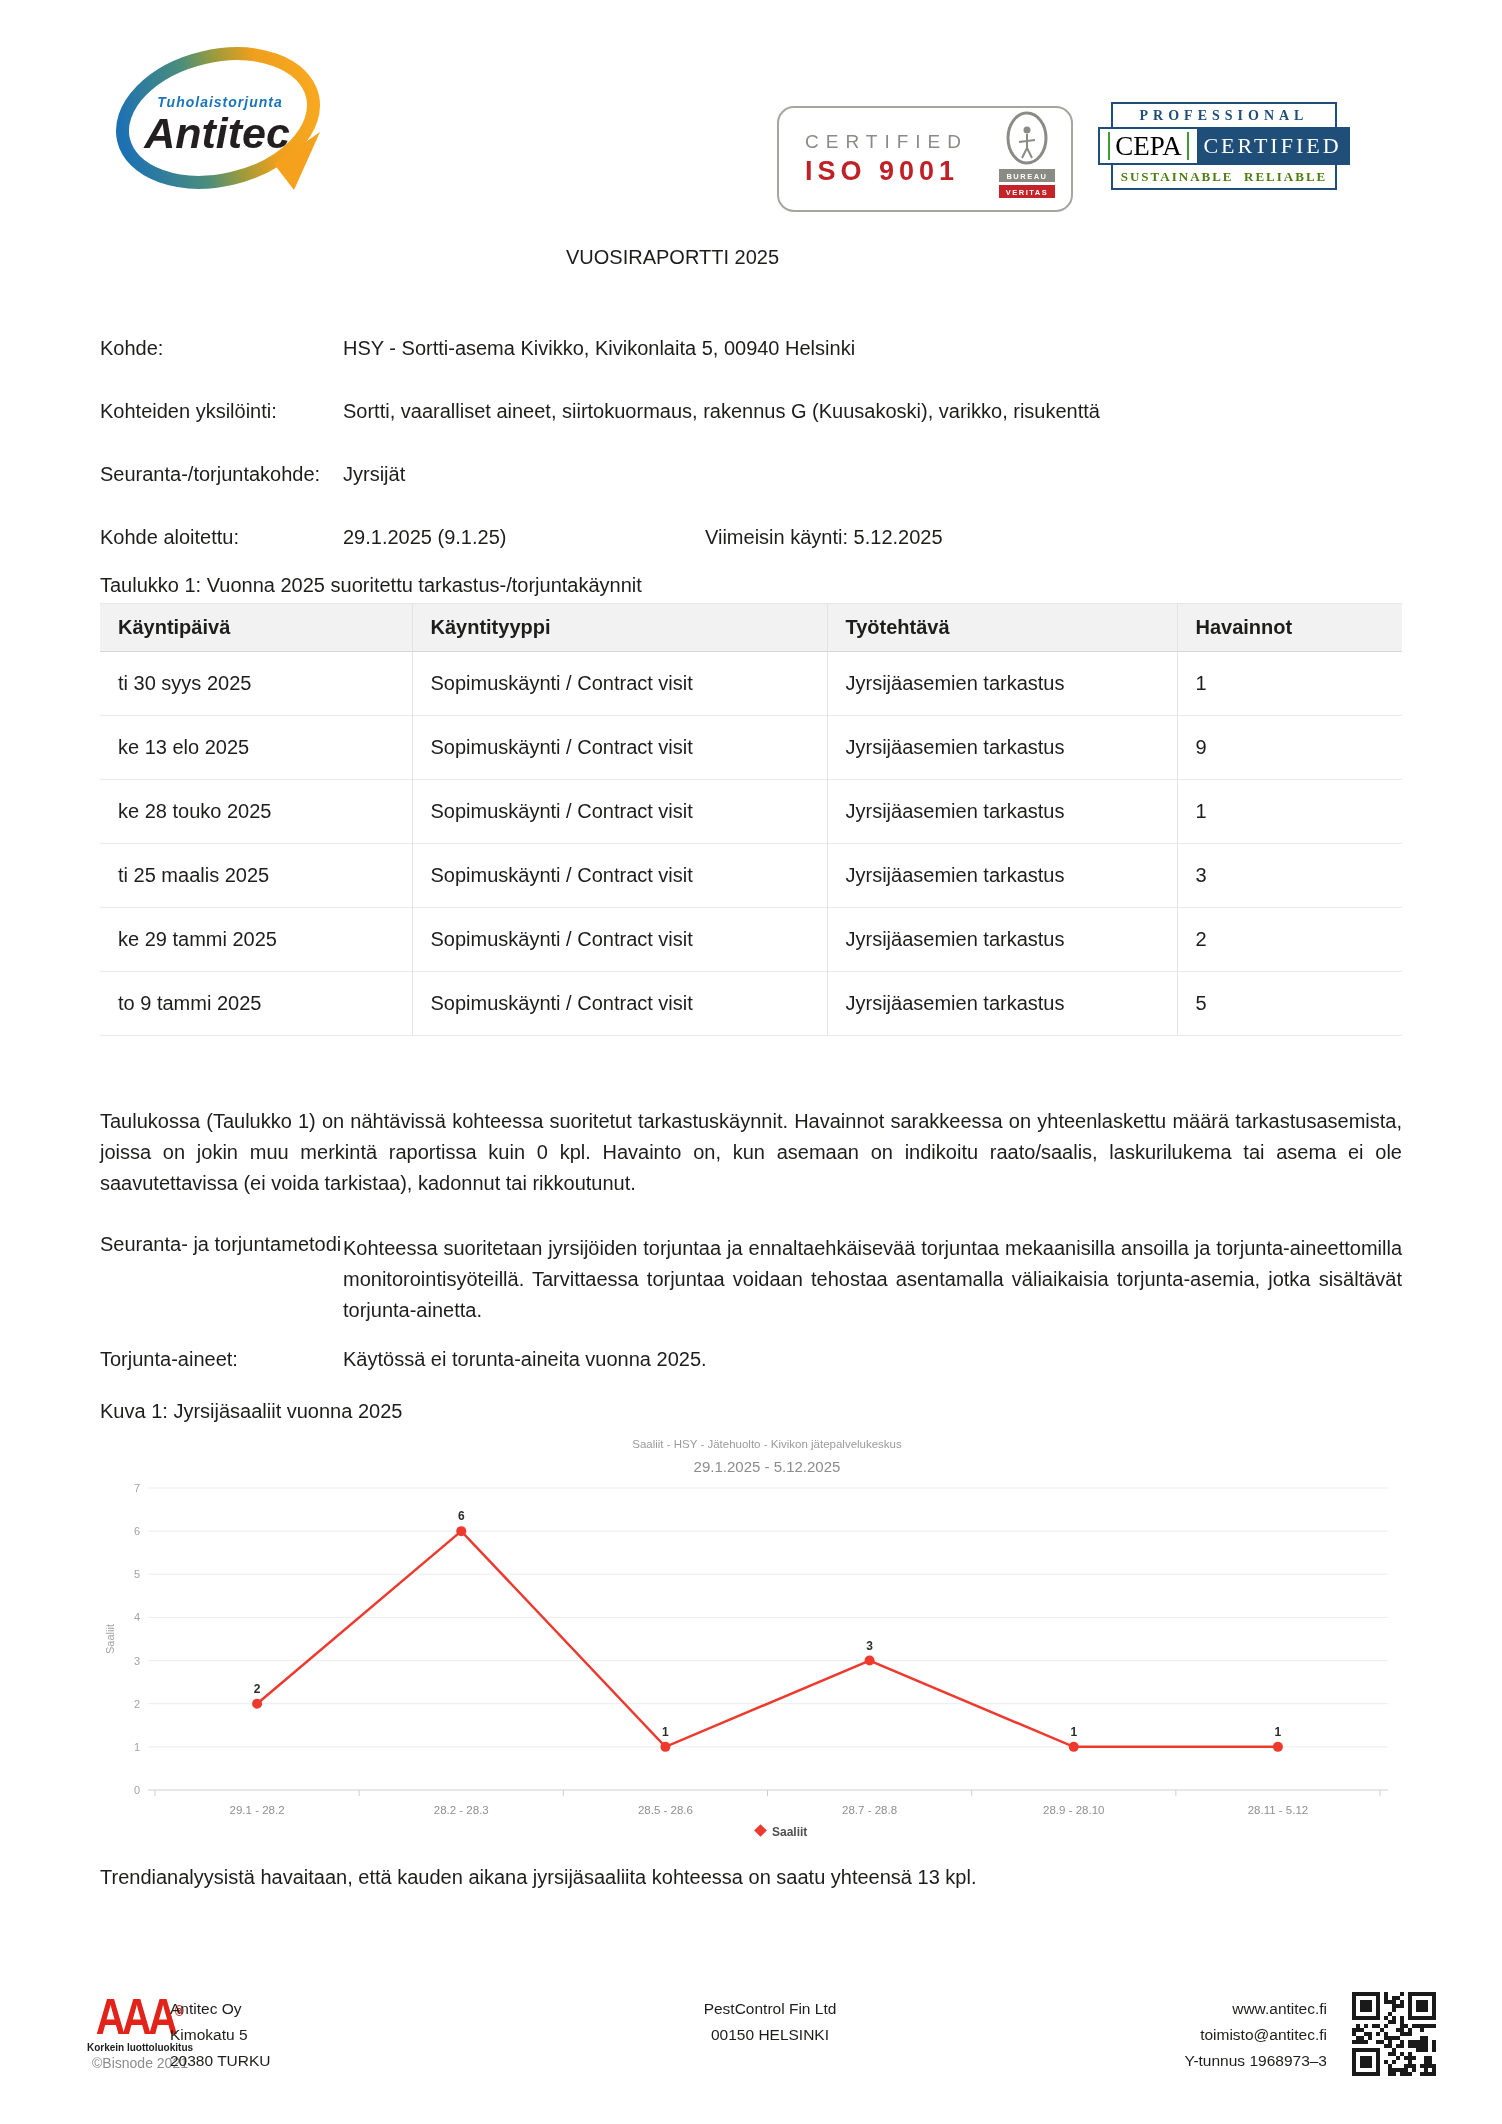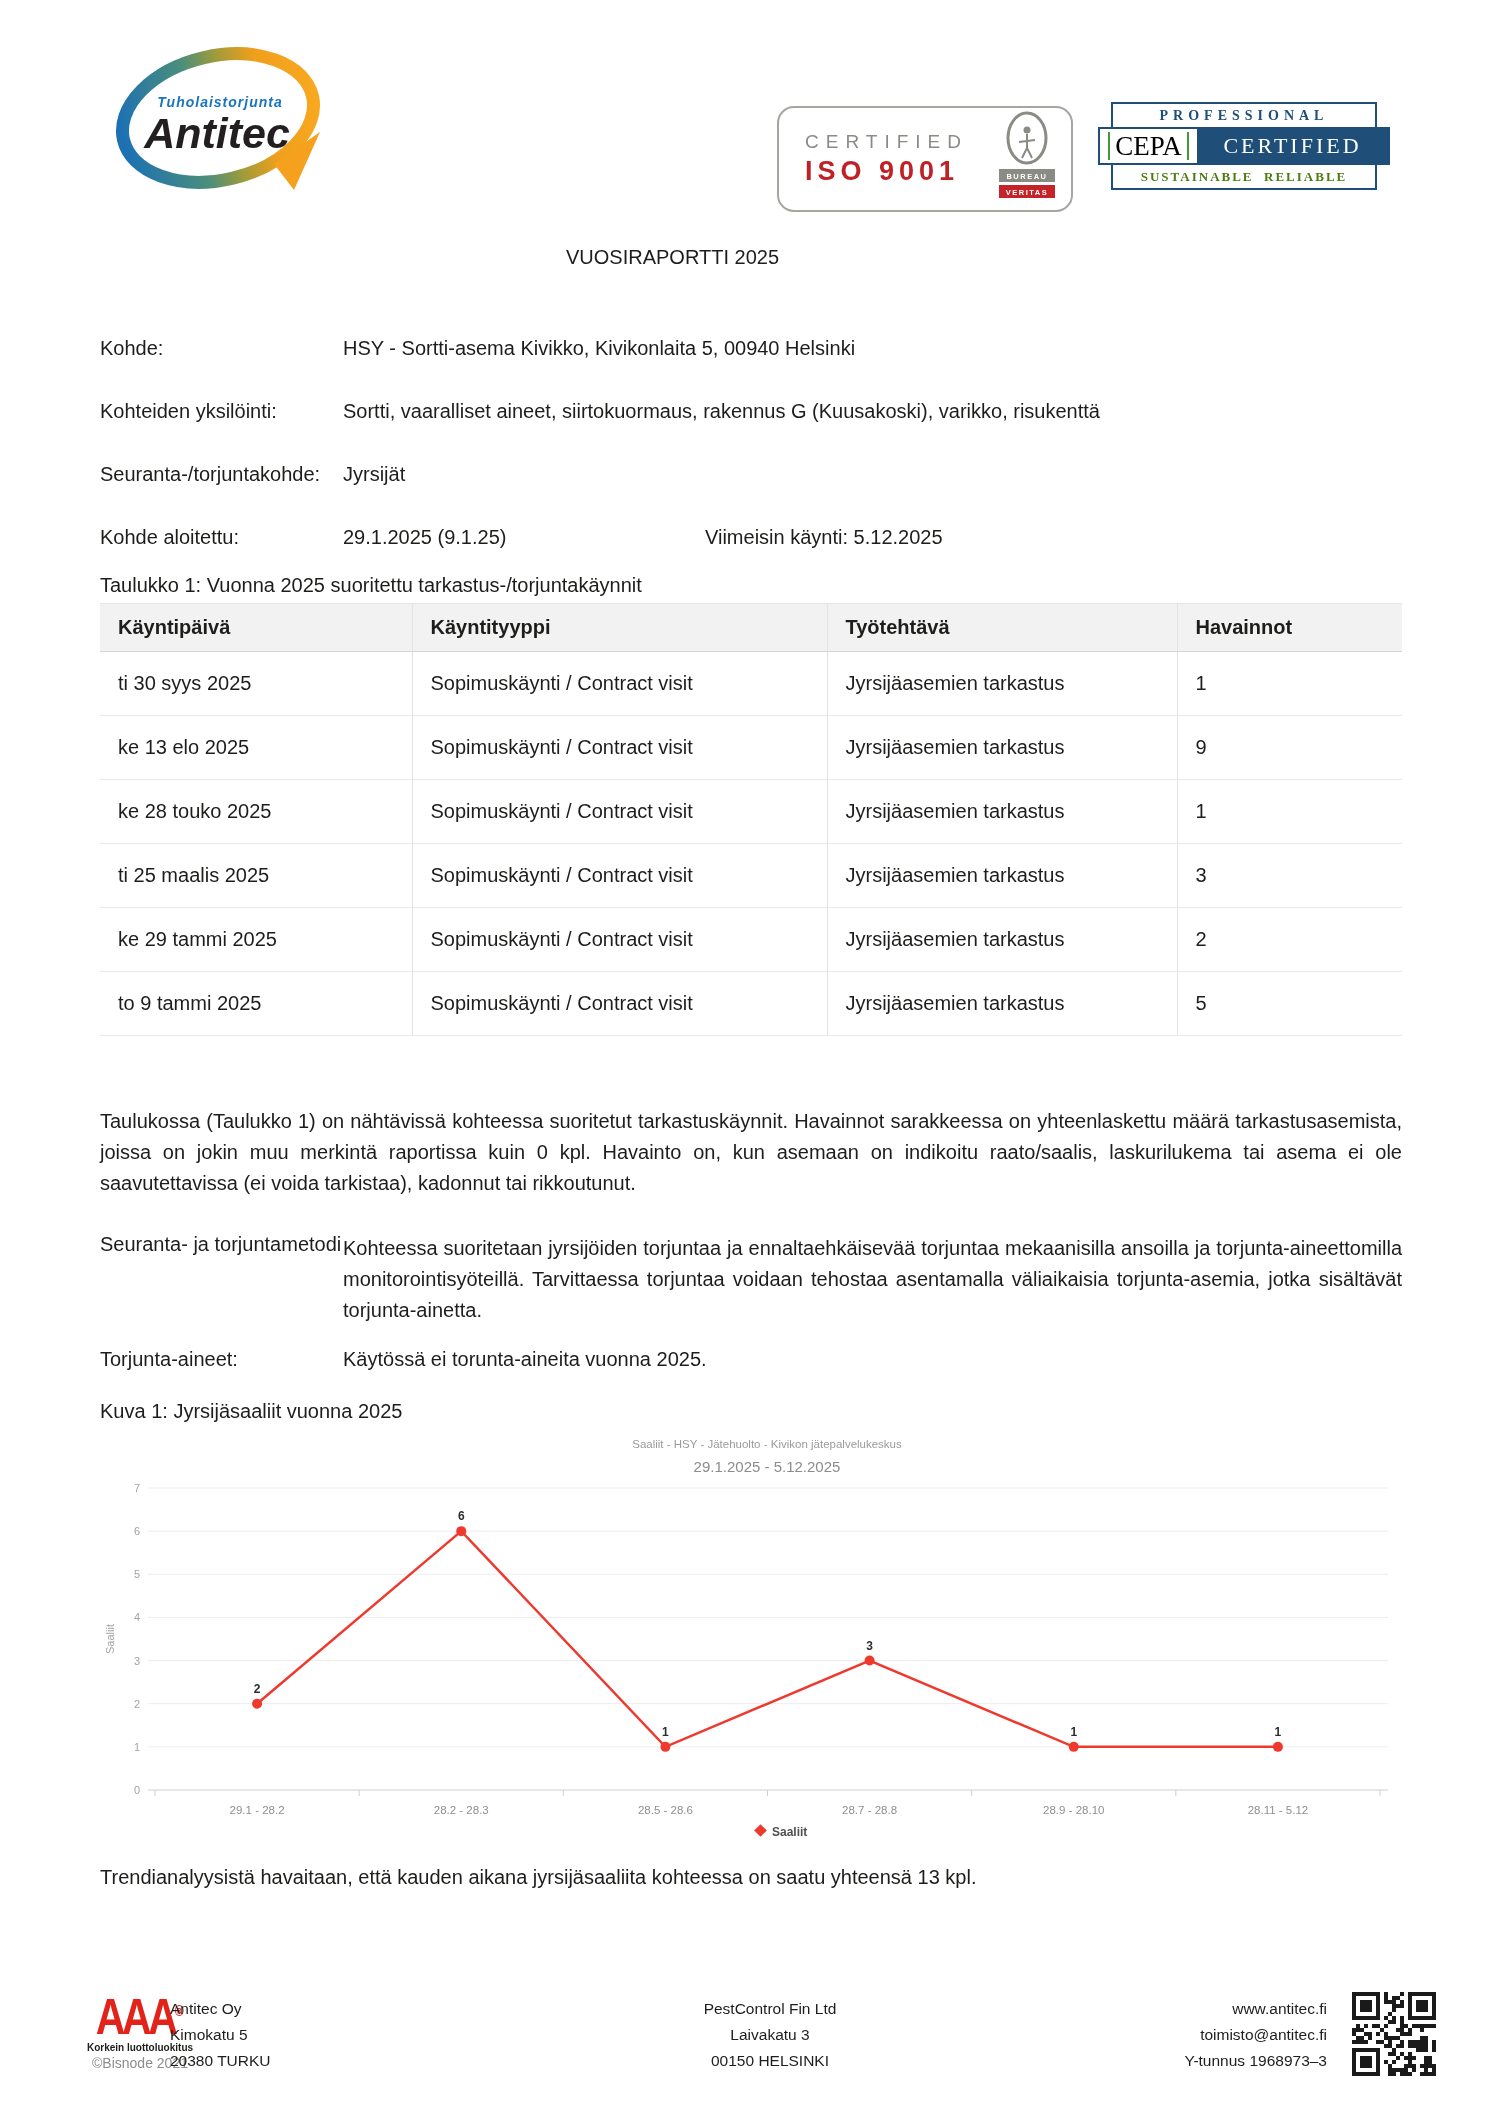--- a/index.html
+++ b/index.html
@@ -16,21 +16,21 @@
 
   
   #iso-badge{left:777px;top:106px;width:296px;height:106px;border:2px solid #a6a6a1;
              border-radius:17px;display:flex;align-items:center;padding:0 16px 0 26px;gap:16px}
   .iso-lines{flex:1}
   .iso-l1{font-size:19px;letter-spacing:7px;color:#8b8b86}
   .iso-l2{font-size:27px;font-weight:bold;letter-spacing:5px;color:#bf2127;margin-top:3px}
   .seal svg text{font-weight:bold;letter-spacing:1.5px}
 
   
-  #cepa-badge{left:1098px;top:102px;width:292px;font-family:"Liberation Serif",serif}
+  #cepa-badge{left:1098px;top:102px;width:252px;font-family:"Liberation Serif",serif}
   .cepa-top{margin:0 13px;border:2px solid #1f4e79;text-align:center;color:#1f4e79;
             font-size:14px;letter-spacing:5px;padding:4px 0 3px;font-weight:bold}
   .cepa-mid{display:flex;border:2px solid #1f4e79;margin-top:-2px}
   .cepa-left{width:97px;background:#fff;display:flex;align-items:center;justify-content:center;padding:2px 0}
   .cepa-word{color:#000000;font-size:27px;border-left:2px solid #3f9c35;border-right:2px solid #3f9c35;
              padding:0 5px;line-height:1.05}
   .cepa-right{flex:1;background:#1f4e79;color:#fff;font-size:22px;letter-spacing:3px;
               display:flex;align-items:center;justify-content:center;padding:4px 0}
   .cepa-bottom{margin:0 13px;border:2px solid #1f4e79;border-top:none;text-align:center;color:#4d7c0f;
                font-size:13px;letter-spacing:2px;font-weight:bold;padding:4px 0 3px;white-space:pre}
@@ -268,21 +268,20 @@
   <div class="aaa-sub">©Bisnode 2021</div>
 </div>
 
 <div class="abs fcol" id="footer-left">
     <div>Antitec Oy</div>
     <div>Kimokatu 5</div>
     <div>20380 TURKU</div>
   </div>
 <div class="abs fcol" id="footer-center">
     <div>PestControl Fin Ltd</div>
-    <div>Laivakatu 3</div>
     <div>00150 HELSINKI</div>
   </div>
 <div class="abs fcol" id="footer-right">
     <div>www.antitec.fi</div>
     <div>toimisto@antitec.fi</div>
     <div>Y-tunnus 1968973–3</div>
   </div>
 <div class="abs" id="qr"><svg width="84" height="84">
       <rect x="0" y="0" width="4" height="4" fill="#1a1a1a"></rect>
       <rect x="4" y="0" width="4" height="4" fill="#1a1a1a"></rect>

